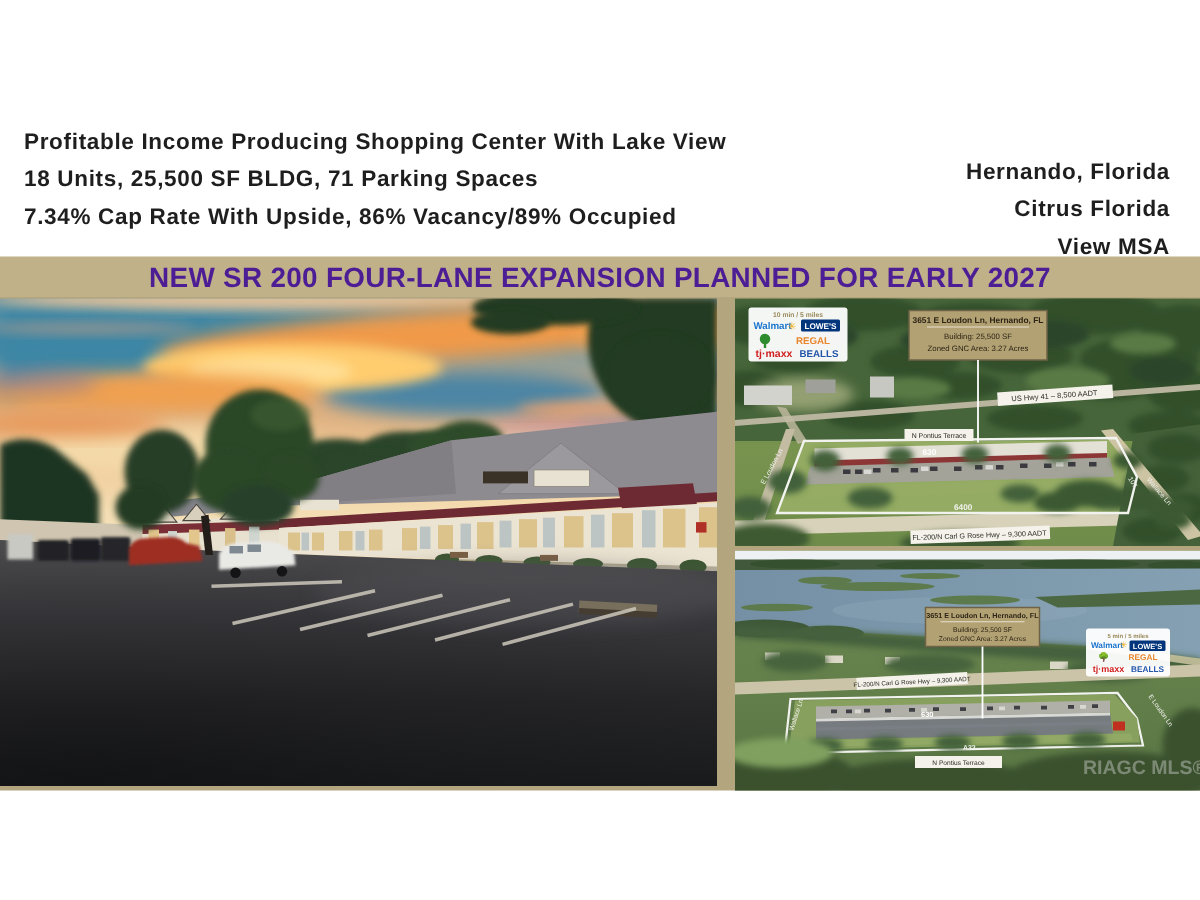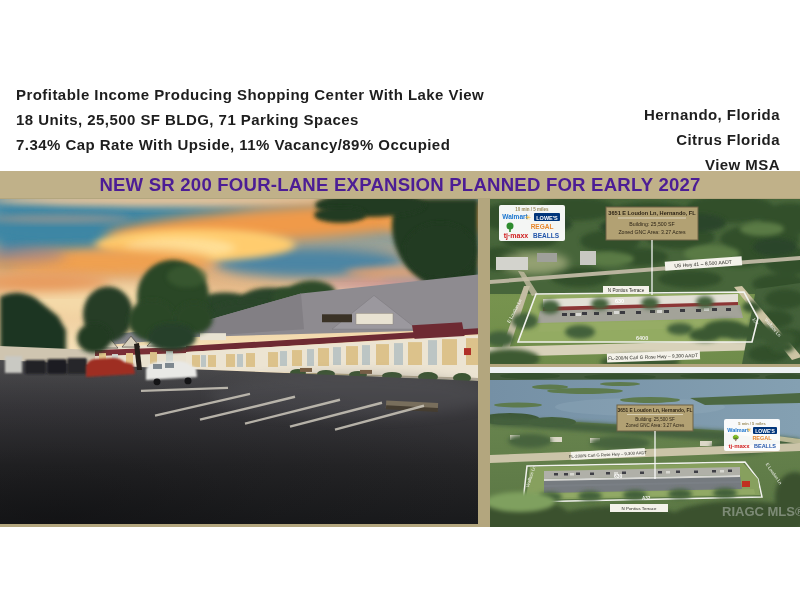--- a/index.html
+++ b/index.html
@@ -5,21 +5,21 @@
   html,body{margin:0;padding:0;width:800px;height:600px;background:#ffffff;overflow:hidden}
   body{font-family:"Liberation Sans",sans-serif;position:relative}
   .abs{position:absolute}
 </style>
 </head>
 <body>
 
 <div class="abs" style="left:16px;top:81.5px;width:520px;font-weight:bold;font-size:15px;line-height:25.3px;color:#1e1e1e;letter-spacing:0.45px;white-space:nowrap;">
 <div>Profitable Income Producing Shopping Center With Lake View</div>
 <div>18 Units, 25,500 SF BLDG, 71 Parking Spaces</div>
-<div>7.34% Cap Rate With Upside, 11% Vacancy/89% Occupied</div>
+<div>7.34% Cap Rate With Upside, 86% Vacancy/89% Occupied</div>
 </div>
 
 <div class="abs" style="left:560px;top:81.5px;width:220px;font-weight:bold;font-size:15px;line-height:25.3px;color:#1e1e1e;text-align:right;letter-spacing:0.45px;white-space:nowrap;margin-top:20px;">
 <div>Hernando, Florida</div>
 <div>Citrus Florida</div>
 <div>View MSA</div>
 </div>
 
 <div class="abs" style="left:0;top:171px;width:800px;height:27px;background:#c0b189;color:#4c1d95;font-weight:bold;font-size:18.6px;text-align:center;line-height:27px;letter-spacing:0.2px;">NEW SR 200 FOUR-LANE EXPANSION PLANNED FOR EARLY 2027</div>
 

